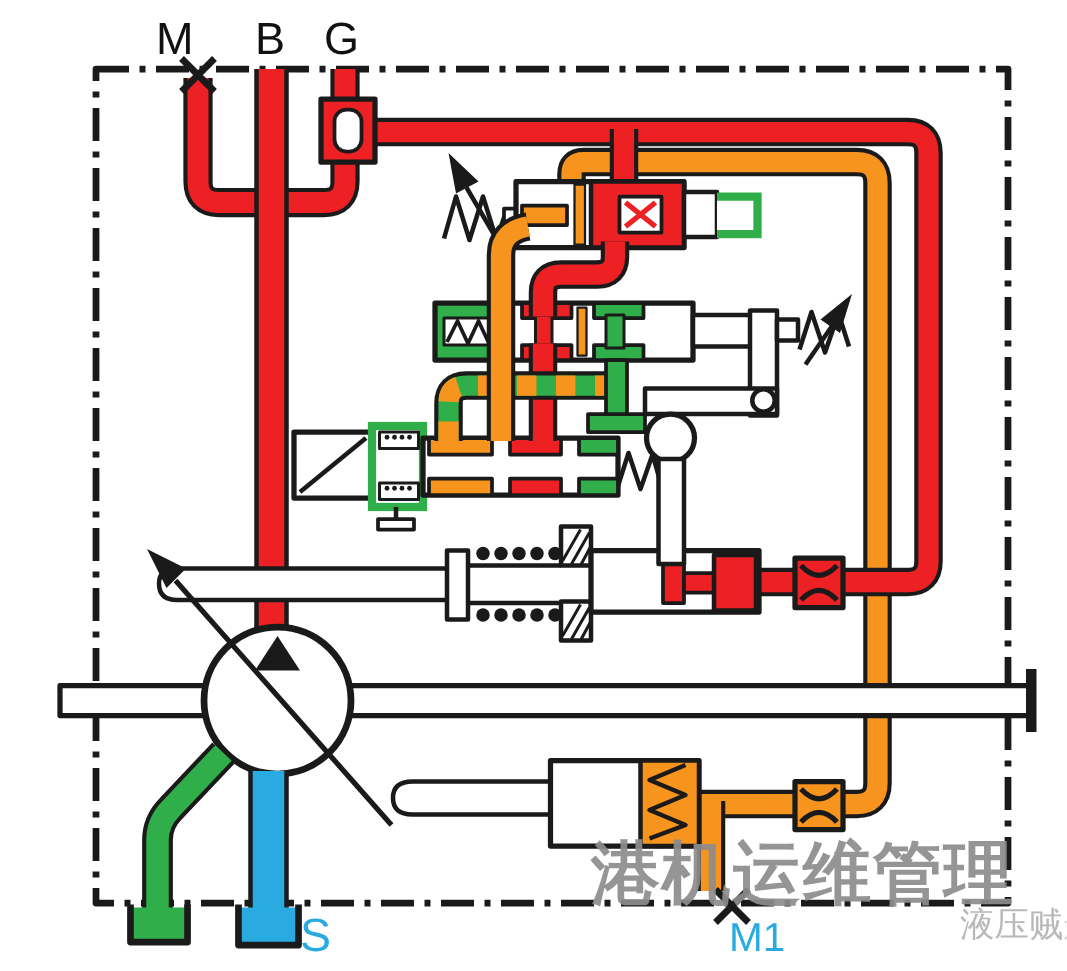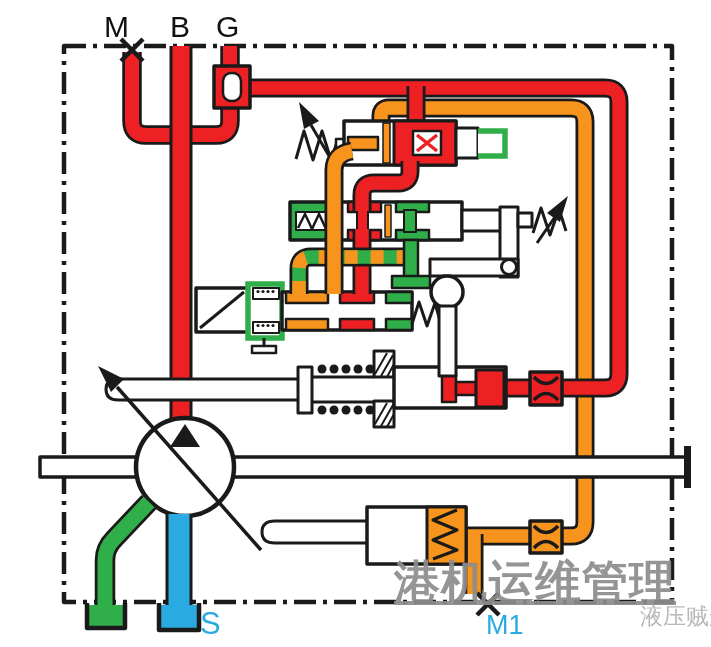--- a/index.html
+++ b/index.html
@@ -15,21 +15,21 @@
   .f-red{fill:var(--c-red);}
   .f-org{fill:var(--c-orange);}
   .f-grn{fill:var(--c-green);}
   .f-blu{fill:var(--c-blue);}
   .f-ol{fill:var(--c-outline);}
   .f-w{fill:#fff;}
   .s-grn{stroke:var(--c-green);fill:#fff;}
   .lbl{position:absolute;color:#111;font-size:30px;line-height:1;}
   .lbl-blue{color:var(--c-blue);}
   .wm1{position:absolute;left:394px;top:552px;font-size:46px;font-weight:bold;
-       color:var(--c-wm-dark);letter-spacing:1px;opacity:.92;white-space:nowrap;text-decoration:underline;}
+       color:var(--c-wm-dark);letter-spacing:1px;opacity:.92;white-space:nowrap;}
   .wm2{position:absolute;left:424px;top:595px;font-size:26px;font-weight:bold;
        color:var(--c-wm-mid);white-space:nowrap;}
   .wm3{position:absolute;left:640px;top:601px;font-size:23px;
        color:var(--c-wm-light);white-space:nowrap;}
 </style>
 </head>
 <body>
 
 <div class="stage">
 

